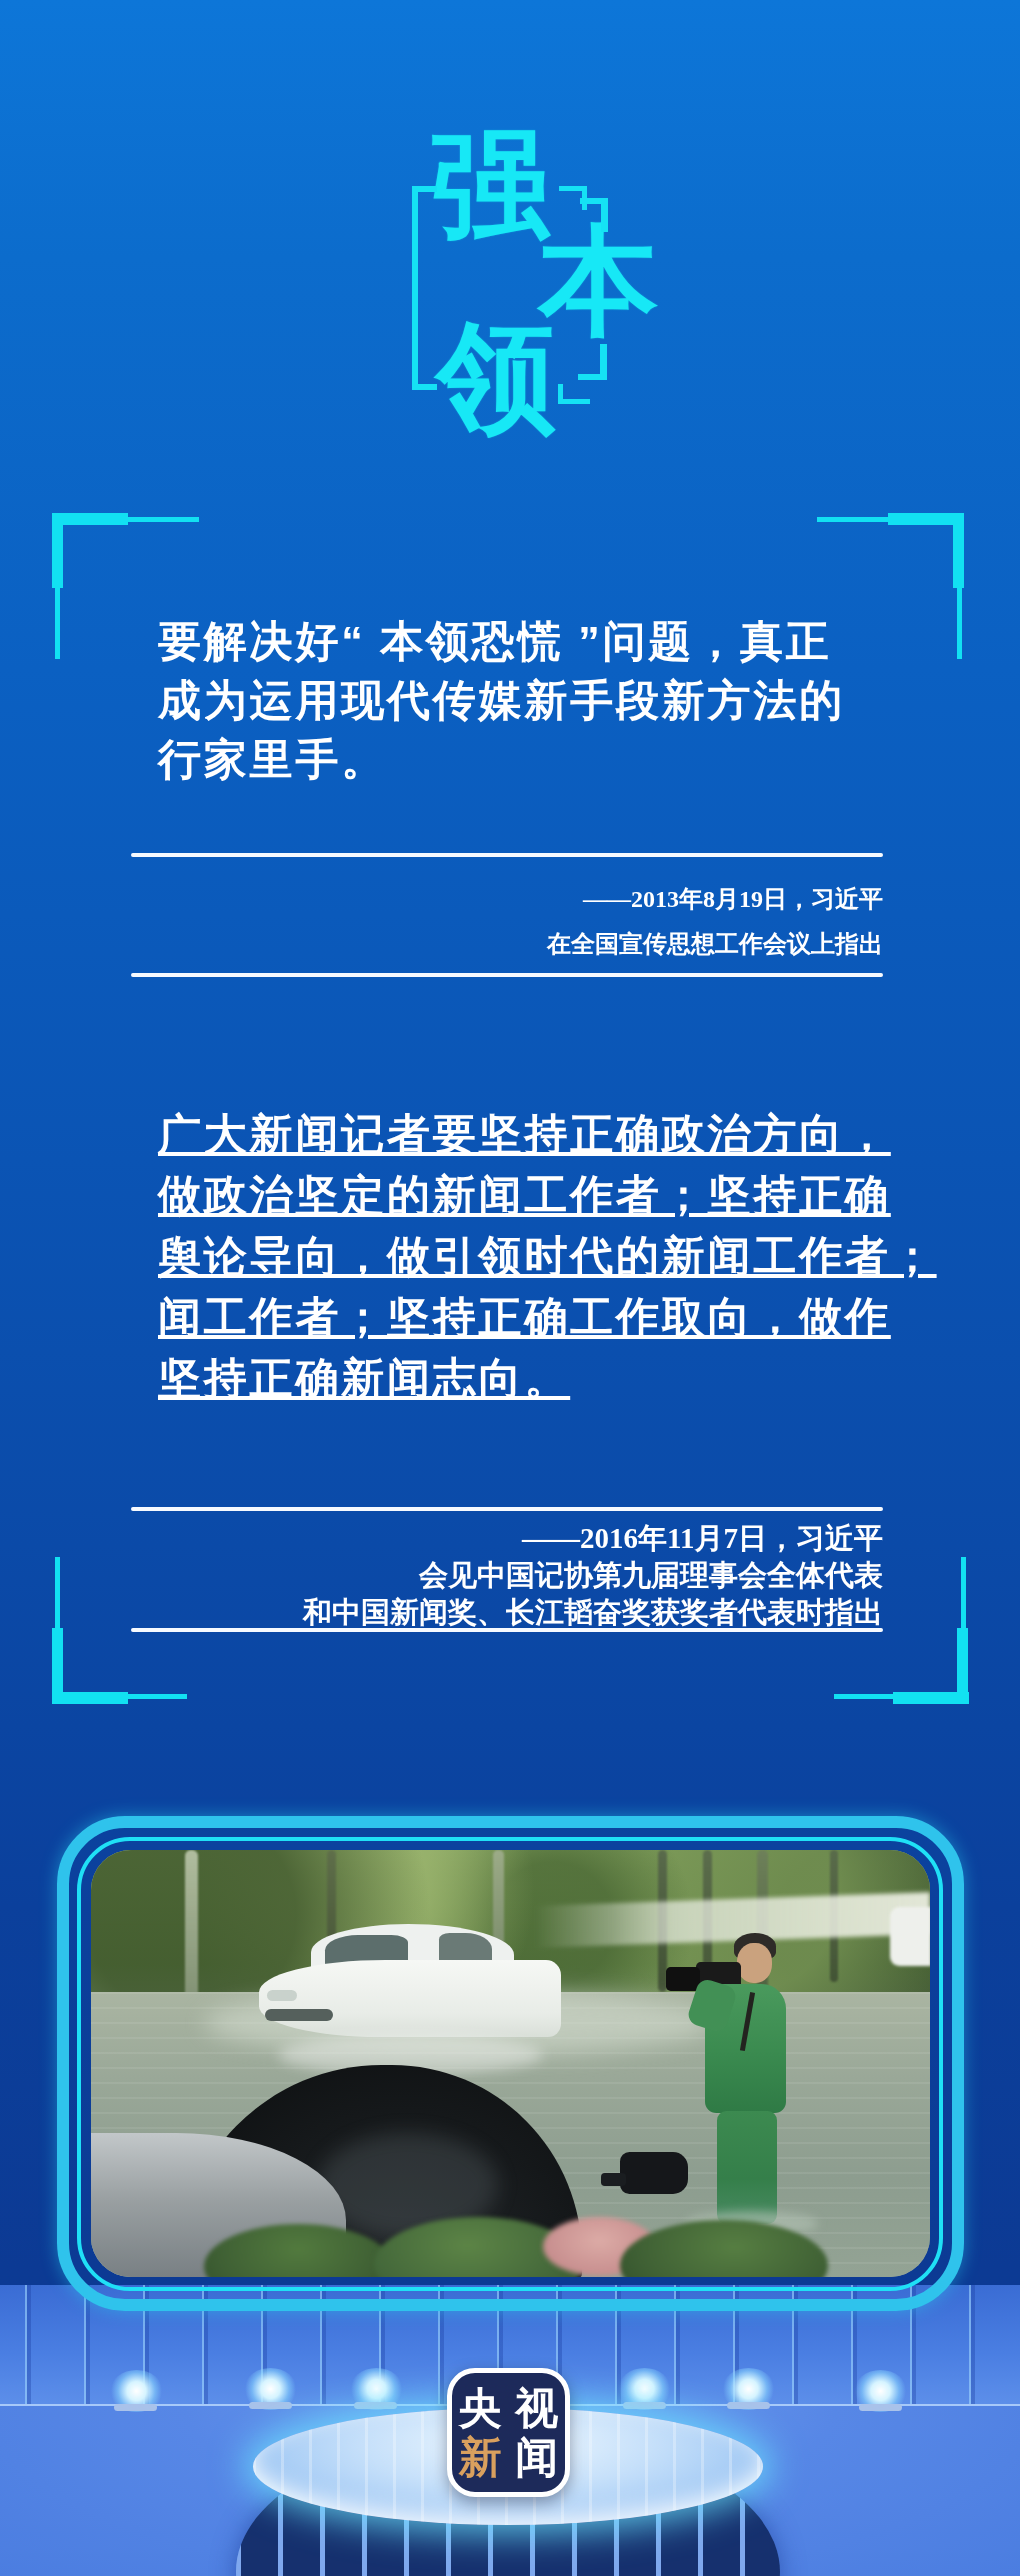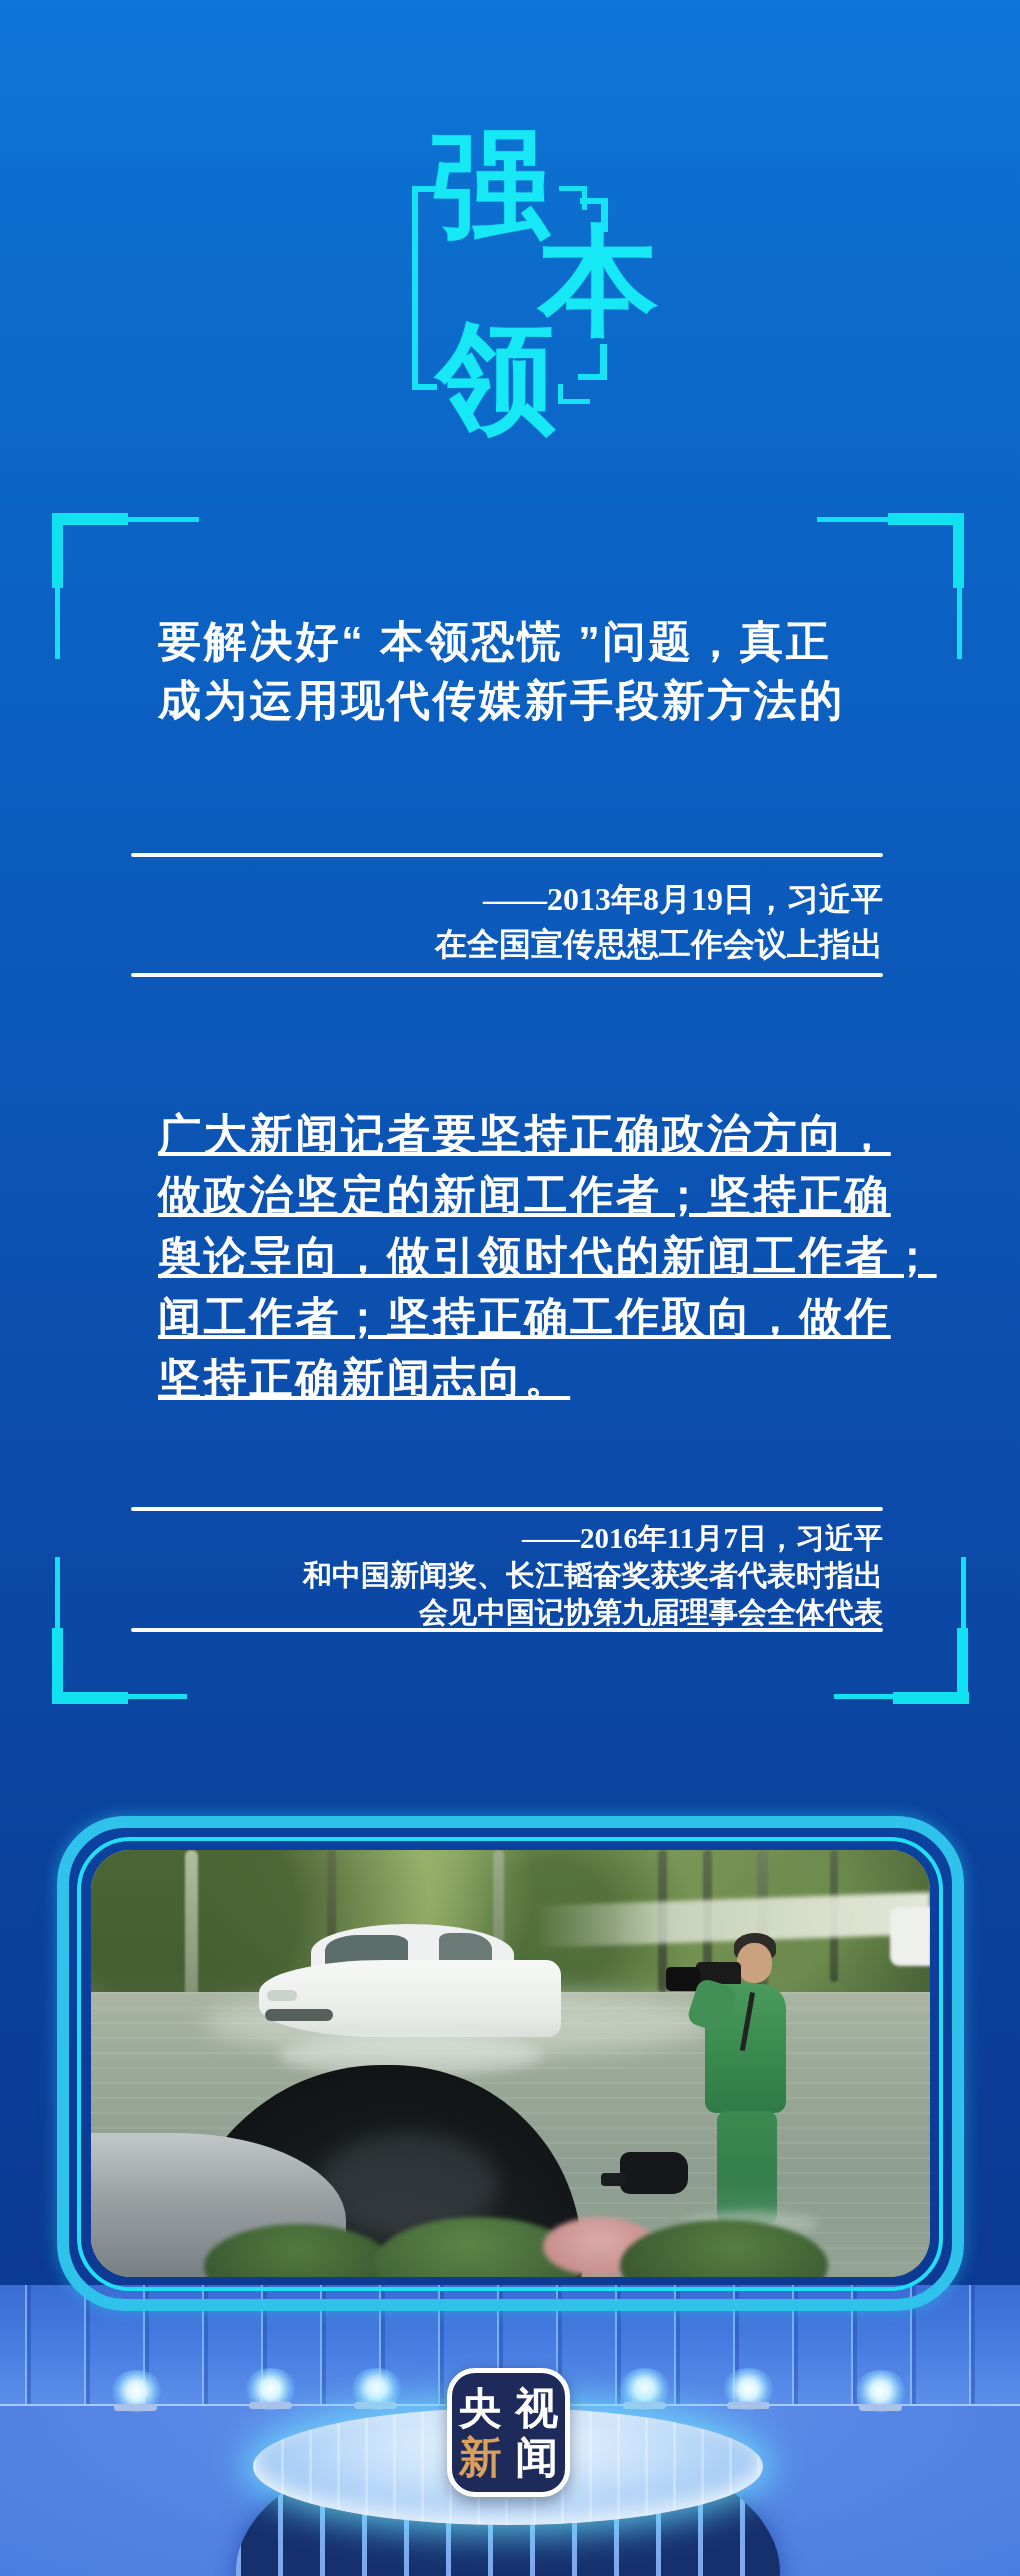--- a/index.html
+++ b/index.html
@@ -111,40 +111,41 @@
   <div class="cb" style="left:55px;top:1557px;width:4.7px;height:71px;"></div>
 
   <div class="cb" style="left:893px;top:1692px;width:76px;height:12.3px;"></div>
   <div class="cb" style="left:834px;top:1694px;width:59px;height:4.7px;"></div>
   <div class="cb" style="left:957px;top:1628px;width:11.3px;height:76px;"></div>
   <div class="cb" style="left:961px;top:1557px;width:4.7px;height:71px;"></div>
 
   <div class="quote" style="top:612px;">
     <div class="ln">要解决好“ 本领恐慌 ”问题，真正</div>
     <div class="ln">成为运用现代传媒新手段新方法的</div>
+    <div class="ln">行家里手。</div>
   </div>
   <div class="divider" style="top:853px;"></div>
-  <div class="attr" style="top:877px;font-size:32px;line-height:45px;">
+  <div class="attr" style="top:877px;font-size:24px;line-height:45px;">
     <div class="ln">——2013年8月19日，习近平</div>
     <div class="ln">在全国宣传思想工作会议上指出</div>
   </div>
   <div class="divider" style="top:973px;"></div>
 
   <div class="quote quote2" style="top:1104px;">
     <div class="ln">广大新闻记者要坚持正确政治方向，</div>
     <div class="ln">做政治坚定的新闻工作者；坚持正确</div>
     <div class="ln">舆论导向，做引领时代的新闻工作者；</div>
     <div class="ln">闻工作者；坚持正确工作取向，做作</div>
     <div class="ln">坚持正确新闻志向。</div>
   </div>
   <div class="divider" style="top:1507px;"></div>
   <div class="attr" style="top:1520px;font-size:29px;line-height:37px;">
     <div class="ln">——2016年11月7日，习近平</div>
+    <div class="ln">会见中国记协第九届理事会全体代表</div>
     <div class="ln">和中国新闻奖、长江韬奋奖获奖者代表时指出</div>
-    <div class="ln">会见中国记协第九届理事会全体代表</div>
   </div>
   <div class="divider" style="top:1628px;"></div>
 
   <div class="frame-outer"></div>
   <div class="frame-inner"></div>
   <div class="photo">
 
     <div class="ph" style="left:0;top:0;width:839px;height:163px;
       background:
         radial-gradient(circle at 12% 40%, rgba(60,84,42,.8) 0 14%, rgba(0,0,0,0) 32%),

